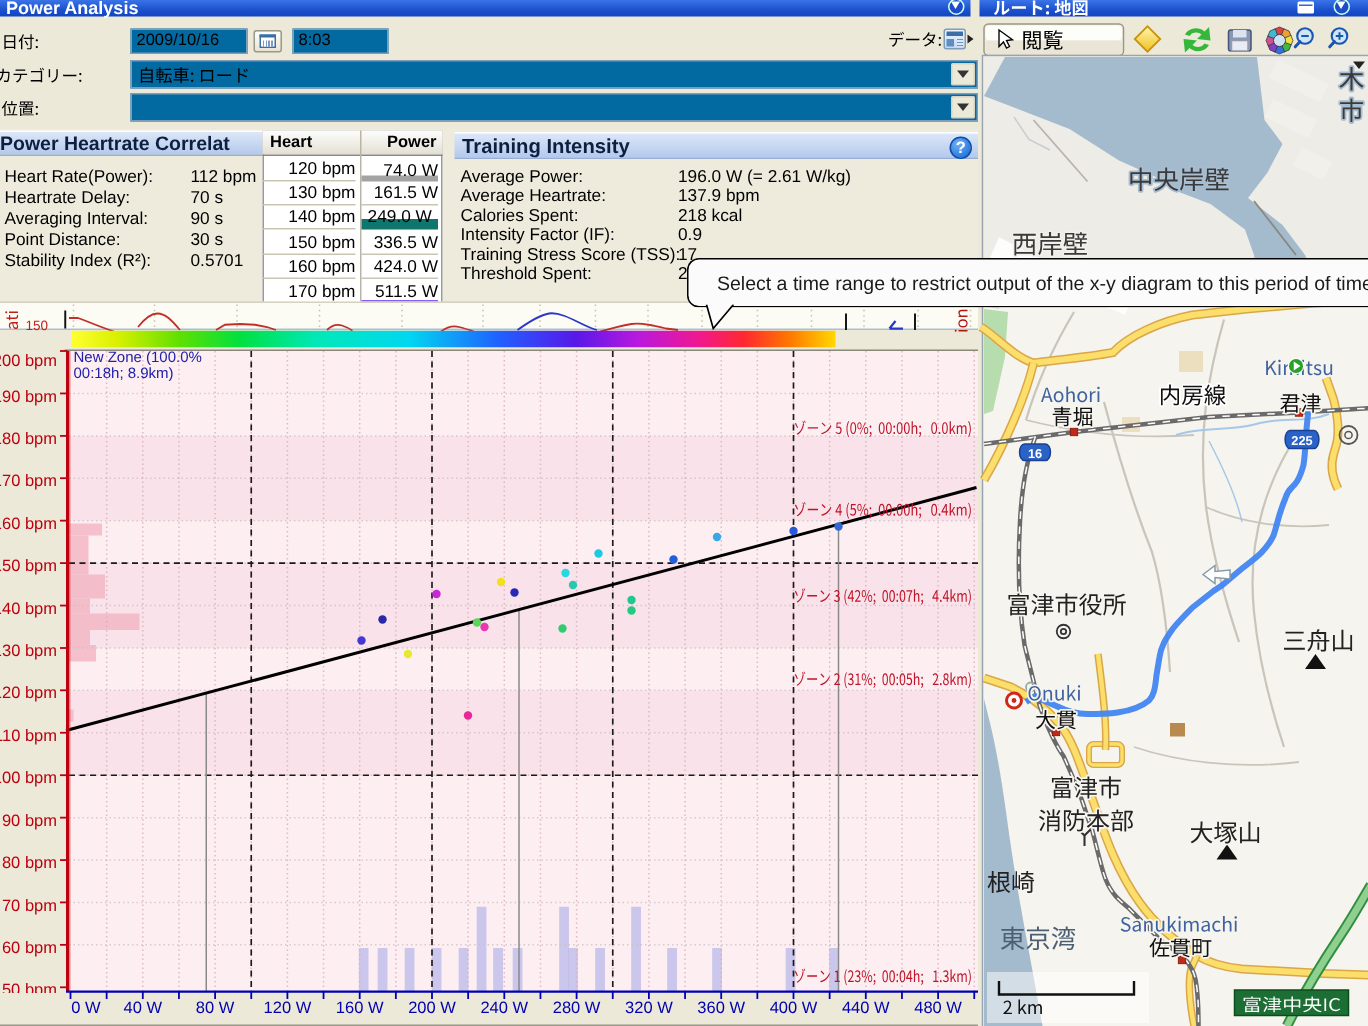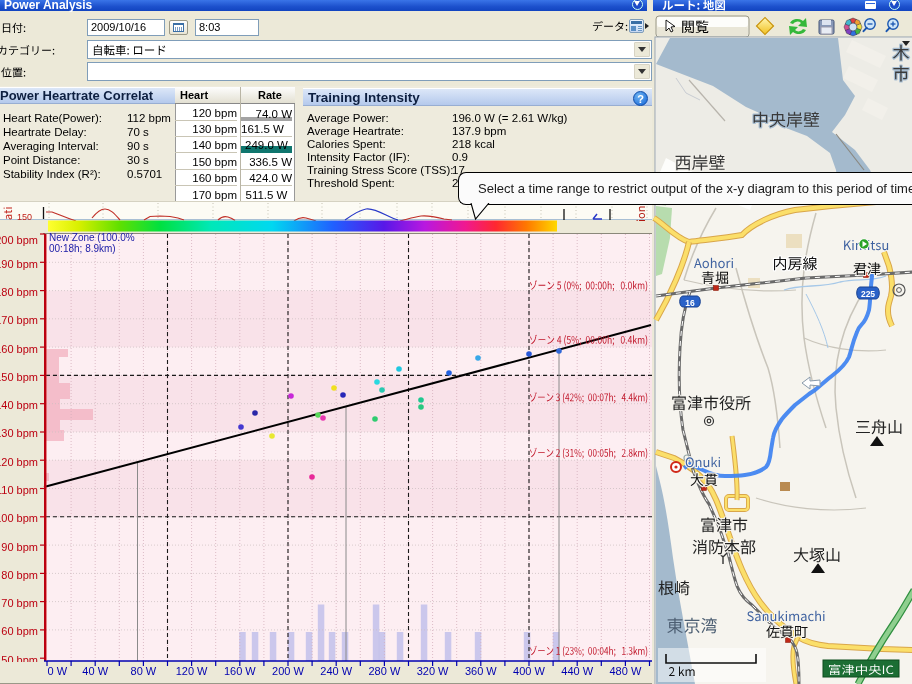--- a/index.html
+++ b/index.html
@@ -1,18 +1,18 @@
 <!DOCTYPE html>
 <html><head><meta charset="utf-8"><style>
 *{margin:0;padding:0;box-sizing:border-box}
 html,body{width:912px;height:684px;overflow:hidden;background:#ece9d8;
  font-family:"Liberation Sans",sans-serif;position:relative}
 .abs{position:absolute}
 .tb{background:linear-gradient(#3a74e8,#1c50cc 60%,#1144c0);height:11px}
-.inp{background:#ffffff;border:1px solid #7f9db9;font-size:11px;color:#000;padding:1px 3px;line-height:13px}
+.inp{background:#0369a1;border:1px solid #7f9db9;font-size:11px;color:#000;padding:1px 3px;line-height:13px}
 .lbl{font-size:11px;color:#000}
 .hdr{background:linear-gradient(#dce7f8,#b4c9ec);color:#0d1f40;font-weight:bold;
  border-top:1px solid #fff;border-bottom:1px solid #98aed2}
 </style></head><body>
 <div class="abs tb" style="left:0;top:0;width:647px"></div>
 <div class="abs" style="left:4px;top:-2px;width:300px;font-size:12px;font-weight:bold;color:#fff;line-height:14px">Power Analysis</div>
 <div class="abs" style="left:632px;top:-1px;width:11px;height:11px;border-radius:50%;background:#1c4cc8;border:1px solid #cfe;"></div>
 <div class="abs" style="left:634px;top:1px;width:0;height:0;border-left:3px solid transparent;border-right:3px solid transparent;border-top:5px solid #fff"></div>
 <div class="abs tb" style="left:653px;top:0;width:259px"></div>
 <div class="abs" style="left:865px;top:1px;width:11px;height:8px;background:#fff;border-radius:1px"></div>
@@ -44,34 +44,34 @@
 <div class="abs lbl" style="left:127px;top:126px;font-size:11.5px">70 s</div>
 <div class="abs lbl" style="left:3px;top:140px;font-size:11.5px">Averaging Interval:</div>
 <div class="abs lbl" style="left:127px;top:140px;font-size:11.5px">90 s</div>
 <div class="abs lbl" style="left:3px;top:154px;font-size:11.5px">Point Distance:</div>
 <div class="abs lbl" style="left:127px;top:154px;font-size:11.5px">30 s</div>
 <div class="abs lbl" style="left:3px;top:168px;font-size:11.5px">Stability Index (R²):</div>
 <div class="abs lbl" style="left:127px;top:168px;font-size:11.5px">0.5701</div>
 <div class="abs" style="left:175px;top:87px;width:120px;height:116px;background:#fff;border:1px solid #999"></div>
 <div class="abs" style="left:175px;top:87px;width:120px;height:17px;background:linear-gradient(#fdfdfd,#e3e0d2);border-bottom:1px solid #888"></div>
 <div class="abs" style="left:180px;top:89px;font-size:11px;font-weight:bold">Heart</div>
-<div class="abs" style="left:258px;top:89px;font-size:11px;font-weight:bold">Rate</div>
+<div class="abs" style="left:258px;top:89px;font-size:11px;font-weight:bold">Power</div>
 <div class="abs" style="left:240px;top:87px;width:1px;height:116px;background:#b9b5a5"></div>
 <div class="abs" style="left:175px;top:104.5px;width:62px;height:16px;font-size:11.5px;text-align:right;border-bottom:1px solid #c9c5b5;padding-top:2px">120 bpm</div>
 <div class="abs" style="left:241px;top:104.5px;width:51px;height:16px;font-size:11.5px;text-align:right;border-bottom:4px solid #a3a3a3;padding-top:3px">74.0 W</div>
 <div class="abs" style="left:175px;top:120.9px;width:62px;height:16px;font-size:11.5px;text-align:right;border-bottom:1px solid #c9c5b5;padding-top:2px">130 bpm</div>
-<div class="abs" style="left:241px;top:120.9px;width:51px;height:16px;font-size:11.5px;border-bottom:1px solid #c9c5b5;padding-top:2px">161.5 W</div>
+<div class="abs" style="left:241px;top:120.9px;width:51px;height:16px;font-size:11.5px;text-align:right;border-bottom:1px solid #c9c5b5;padding-top:2px">161.5 W</div>
 <div class="abs" style="left:175px;top:137.3px;width:62px;height:16px;font-size:11.5px;text-align:right;border-bottom:1px solid #c9c5b5;padding-top:2px">140 bpm</div>
 <div class="abs" style="left:241px;top:137.3px;width:51px;height:16px;font-size:11.5px;text-align:center;border-bottom:7px solid #0f766e;padding-top:2px">249.0 W</div>
 <div class="abs" style="left:175px;top:153.7px;width:62px;height:16px;font-size:11.5px;text-align:right;border-bottom:1px solid #c9c5b5;padding-top:2px">150 bpm</div>
 <div class="abs" style="left:241px;top:153.7px;width:51px;height:16px;font-size:11.5px;text-align:right;border-bottom:1px solid #c9c5b5;padding-top:2px">336.5 W</div>
 <div class="abs" style="left:175px;top:170.1px;width:62px;height:16px;font-size:11.5px;text-align:right;border-bottom:1px solid #c9c5b5;padding-top:2px">160 bpm</div>
 <div class="abs" style="left:241px;top:170.1px;width:51px;height:16px;font-size:11.5px;text-align:right;border-bottom:1px solid #c9c5b5;padding-top:2px">424.0 W</div>
 <div class="abs" style="left:175px;top:186.5px;width:62px;height:16px;font-size:11.5px;text-align:right;border-bottom:1px solid #c9c5b5;padding-top:2px">170 bpm</div>
-<div class="abs" style="left:241px;top:186.5px;width:51px;height:16px;font-size:11.5px;text-align:center;border-bottom:1px solid #8b5cf6;padding-top:2px">511.5 W</div>
+<div class="abs" style="left:241px;top:186.5px;width:51px;height:16px;font-size:11.5px;text-align:right;border-bottom:3px solid #8b5cf6;padding-top:2px">511.5 W</div>
 <div class="abs hdr" style="left:303px;top:88px;width:349px;height:18px;font-size:13.5px;line-height:17px;padding-left:5px">Training Intensity</div>
 <div class="abs" style="left:633px;top:91px;width:15px;height:15px;border-radius:50%;background:radial-gradient(circle at 35% 30%,#6db2f0,#1565d8);border:1px solid #0d4ca8;color:#fff;font-size:11px;font-weight:bold;text-align:center;line-height:15px">?</div>
 <div class="abs lbl" style="left:307px;top:112px;font-size:11.5px">Average Power:</div>
 <div class="abs lbl" style="left:452px;top:112px;font-size:11.5px">196.0 W (= 2.61 W/kg)</div>
 <div class="abs lbl" style="left:307px;top:125px;font-size:11.5px">Average Heartrate:</div>
 <div class="abs lbl" style="left:452px;top:125px;font-size:11.5px">137.9 bpm</div>
 <div class="abs lbl" style="left:307px;top:138px;font-size:11.5px">Calories Spent:</div>
 <div class="abs lbl" style="left:452px;top:138px;font-size:11.5px">218 kcal</div>
 <div class="abs lbl" style="left:307px;top:151px;font-size:11.5px">Intensity Factor (IF):</div>
 <div class="abs lbl" style="left:452px;top:151px;font-size:11.5px">0.9</div>

